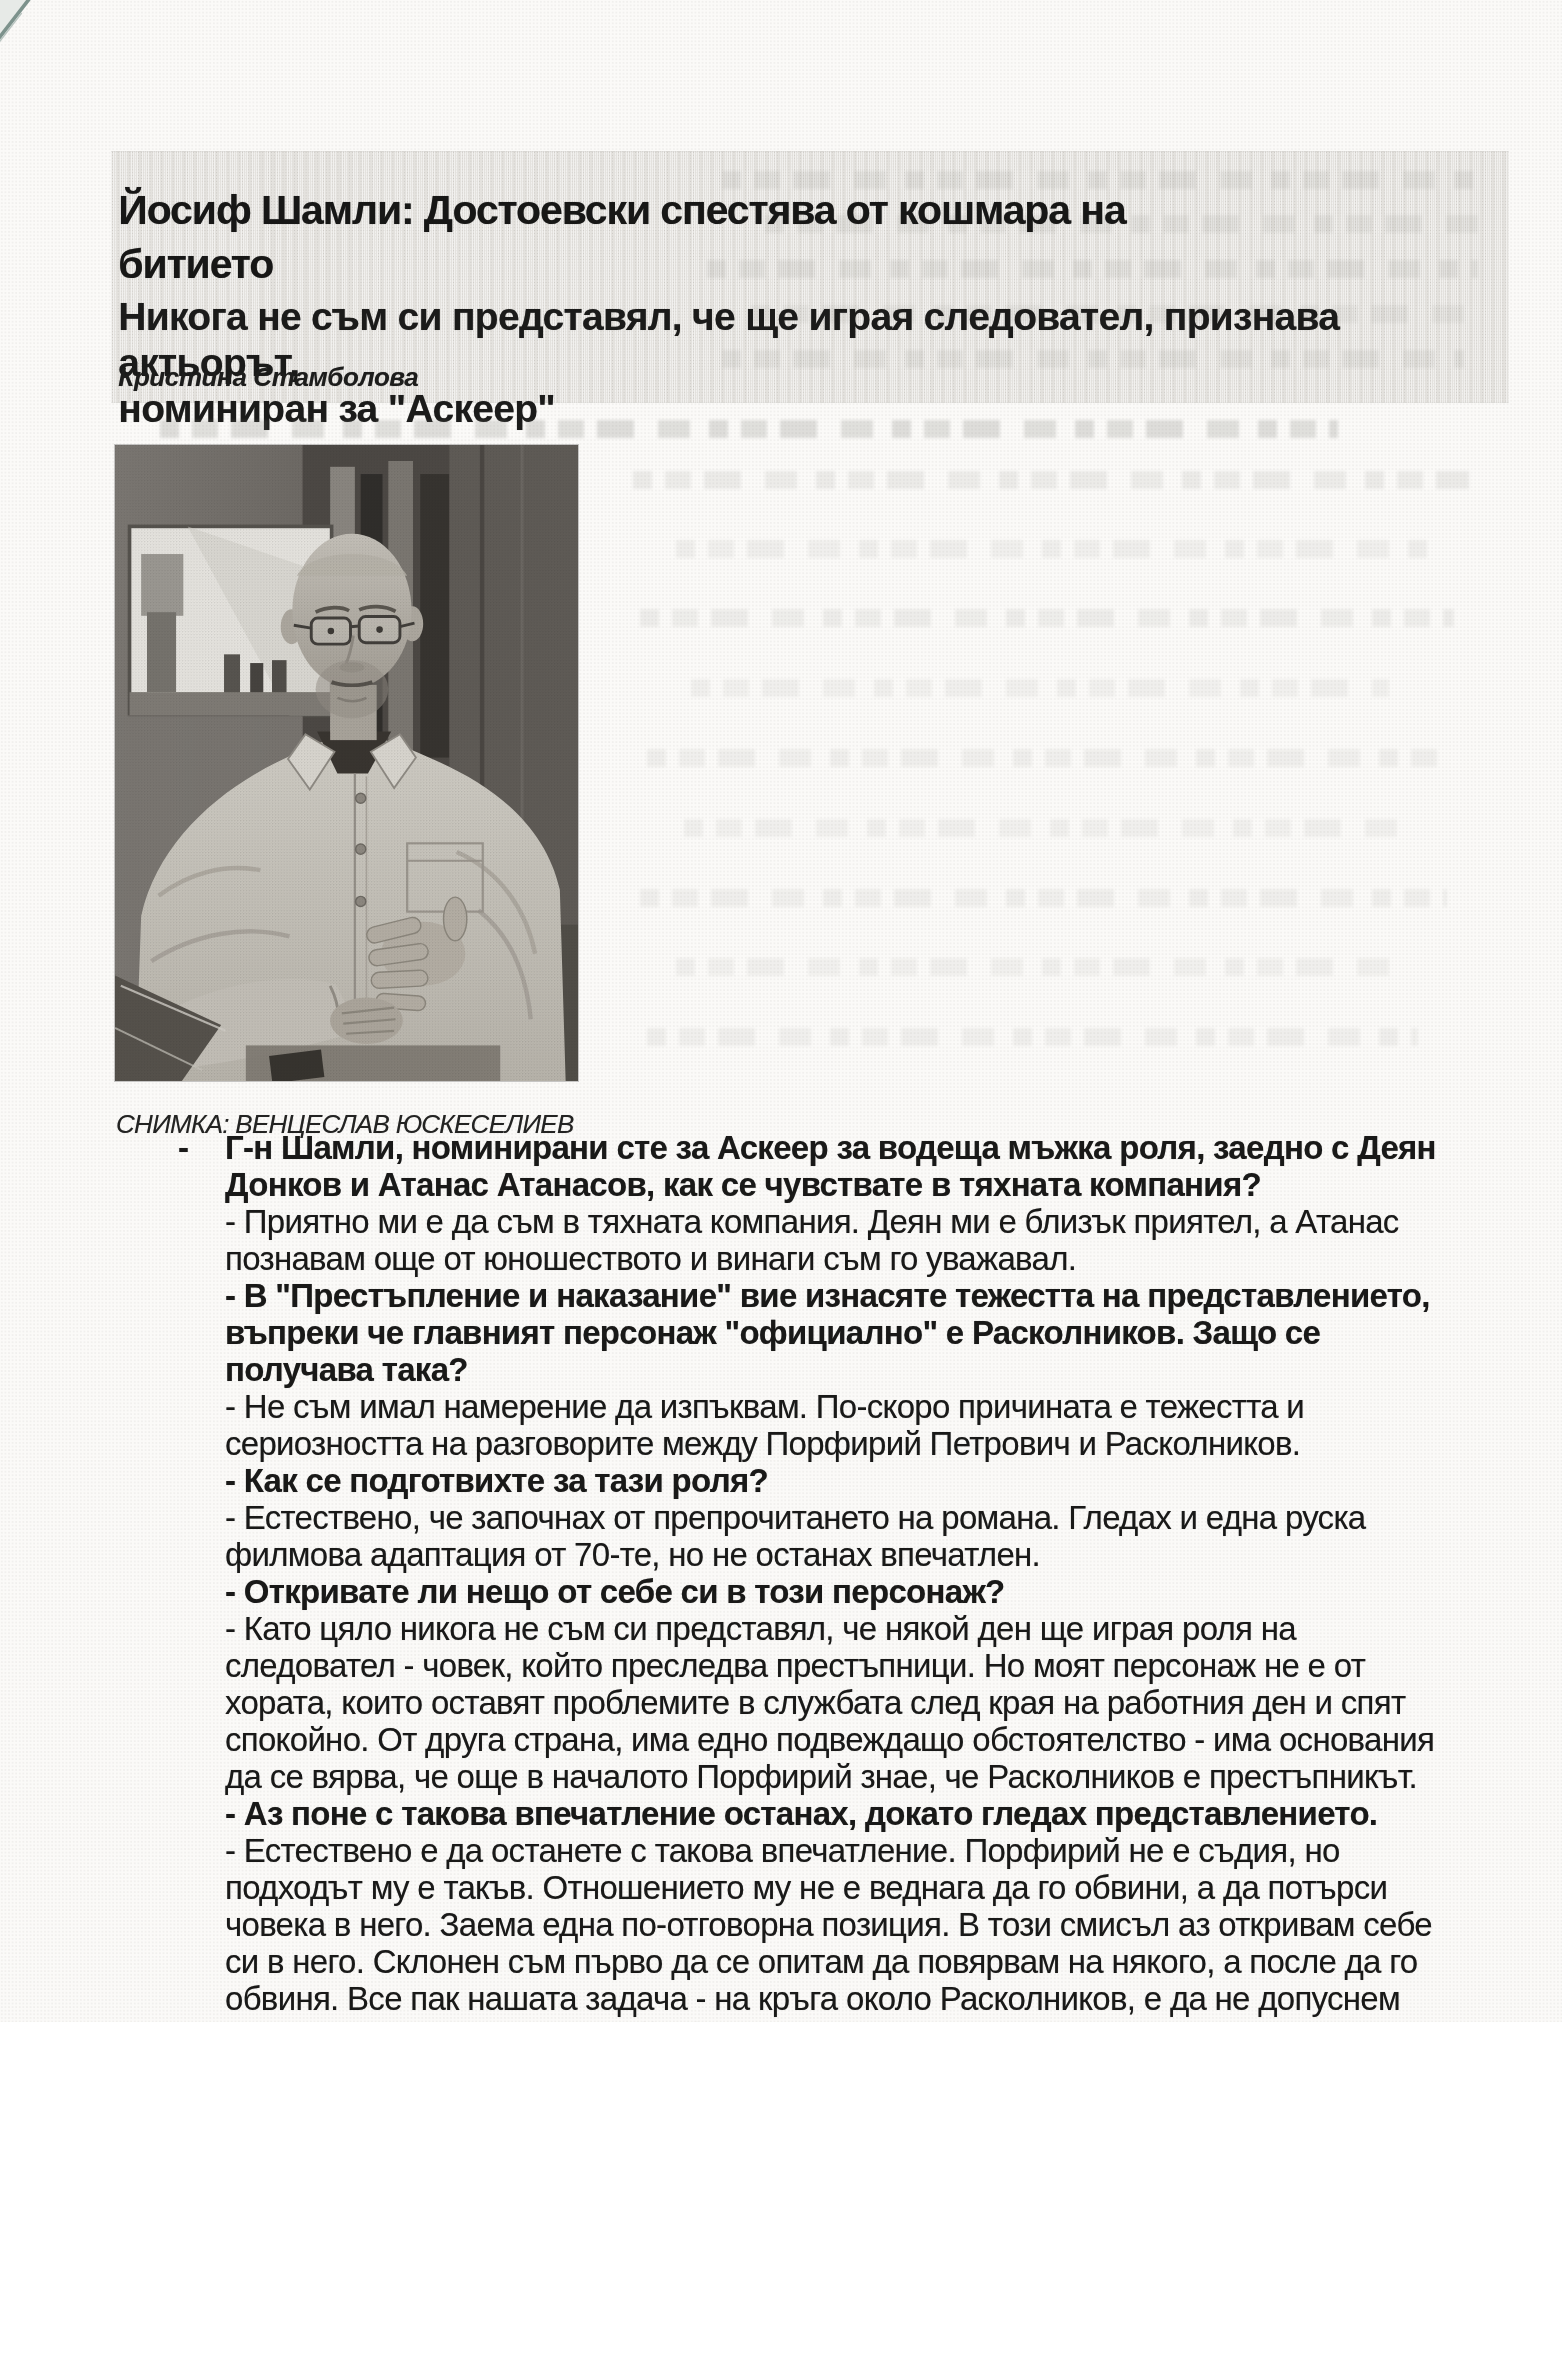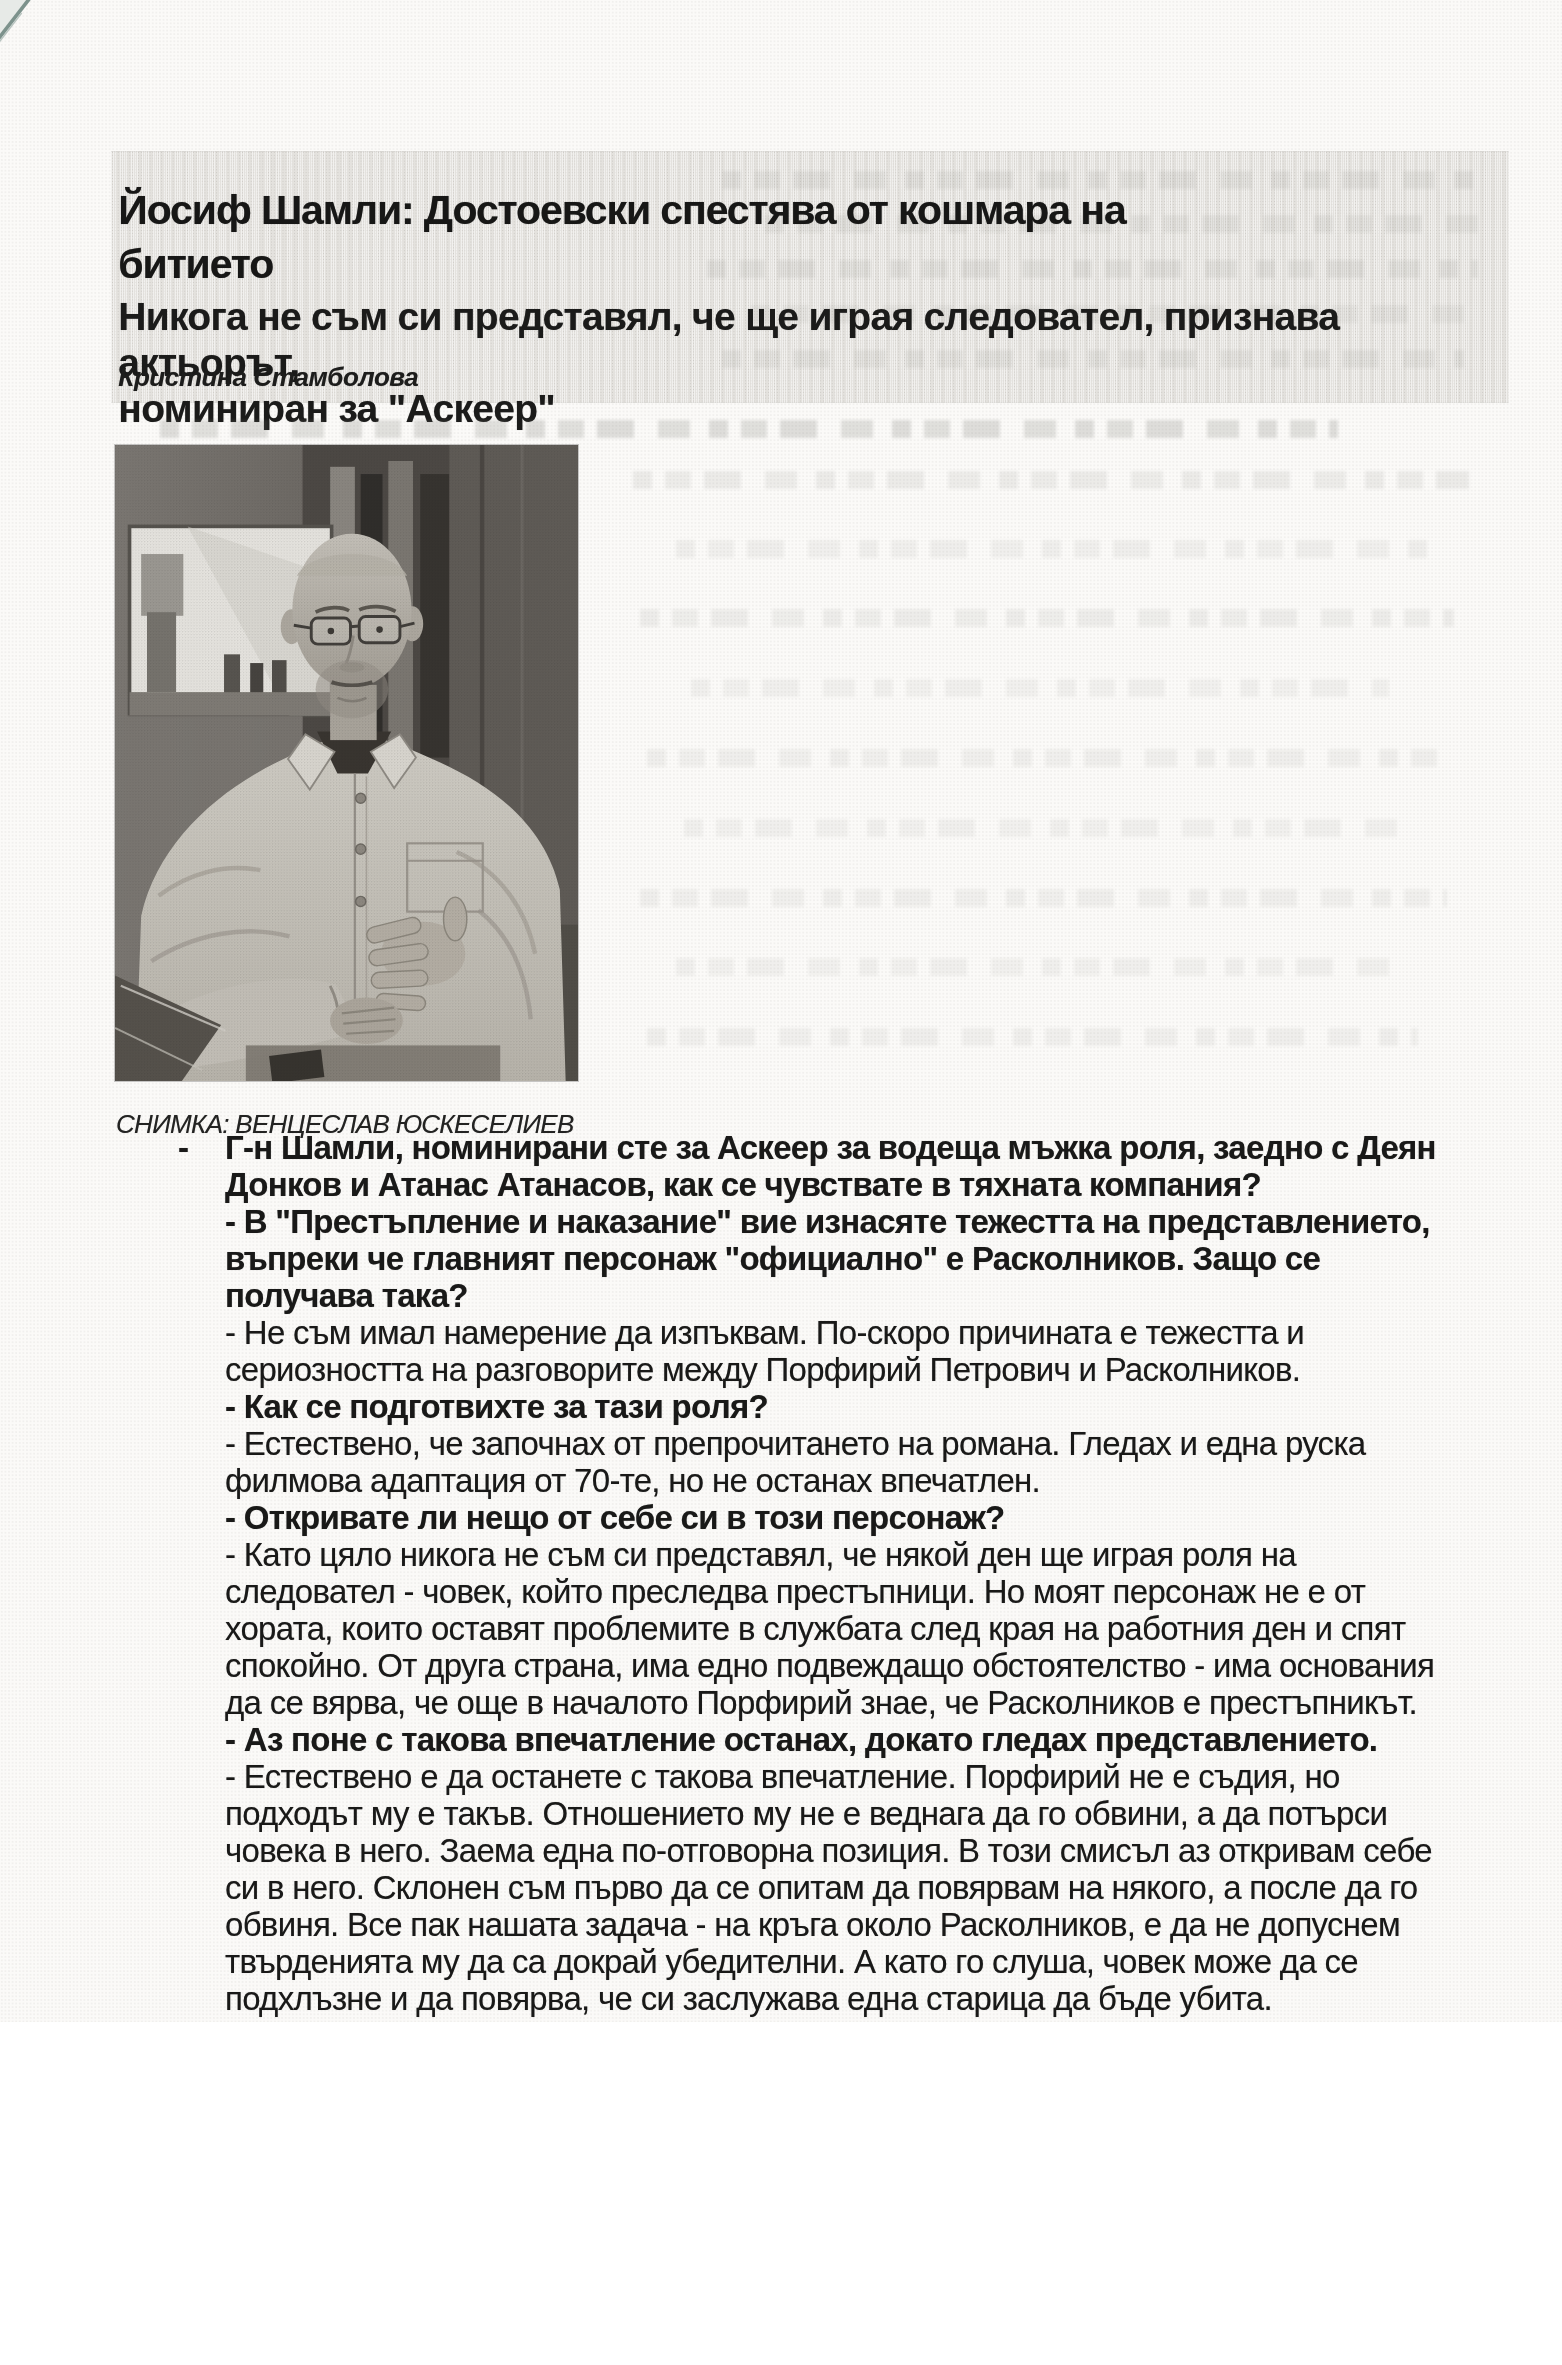--- a/index.html
+++ b/index.html
@@ -241,20 +241,21 @@
     <line x1="0" y1="802" x2="120" y2="860" stroke="#c6c3bb" stroke-width="2.5" opacity="0.7"></line>
     <rect x="214" y="836" width="72" height="38" fill="#36332e" transform="rotate(-7 250 855)"></rect>
 
     <rect x="0" y="0" width="637" height="875" fill="url(#halftone)"></rect>
   </svg>
 
   <div class="photo-caption">СНИМКА: ВЕНЦЕСЛАВ ЮСКЕСЕЛИЕВ</div>
 
   <div class="interview">
     <p class="para q hang"><span class="dash">-</span><span>Г-н Шамли, номинирани сте за Аскеер за водеща мъжка роля, заедно с Деян Донков и Атанас Атанасов, как се чувствате в тяхната компания?</span></p>
+    <p class="para a">- Приятно ми е да съм в тяхната компания. Деян ми е близък приятел, а Атанас познавам още от юношеството и винаги съм го уважавал.</p>
     <p class="para q">- В "Престъпление и наказание" вие изнасяте тежестта на представлението, въпреки че главният персонаж "официално" е Расколников. Защо се получава така?</p>
     <p class="para a">- Не съм имал намерение да изпъквам. По-скоро причината е тежестта и сериозността на разговорите между Порфирий Петрович и Расколников.</p>
     <p class="para q">- Как се подготвихте за тази роля?</p>
     <p class="para a">- Естествено, че започнах от препрочитането на романа. Гледах и една руска филмова адаптация от 70-те, но не останах впечатлен.</p>
     <p class="para q">- Откривате ли нещо от себе си в този персонаж?</p>
     <p class="para a">- Като цяло никога не съм си представял, че някой ден ще играя роля на следовател - човек, който преследва престъпници. Но моят персонаж не е от хората, които оставят проблемите в службата след края на работния ден и спят спокойно. От друга страна, има едно подвеждащо обстоятелство - има основания да се вярва, че още в началото Порфирий знае, че Расколников е престъпникът.</p>
     <p class="para q">- Аз поне с такова впечатление останах, докато гледах представлението.</p>
     <p class="para a">- Естествено е да останете с такова впечатление. Порфирий не е съдия, но подходът му е такъв. Отношението му не е веднага да го обвини, а да потърси човека в него. Заема една по-отговорна позиция. В този смисъл аз откривам себе си в него. Склонен съм първо да се опитам да повярвам на някого, а после да го обвиня. Все пак нашата задача - на кръга около Расколников, е да не допуснем твърденията му да са докрай убедителни. А като го слуша, човек може да се подхлъзне и да повярва, че си заслужава една старица да бъде убита.</p>
     <p class="para q">- Харесвате ли Достоевски като автор?</p>
   </div>

